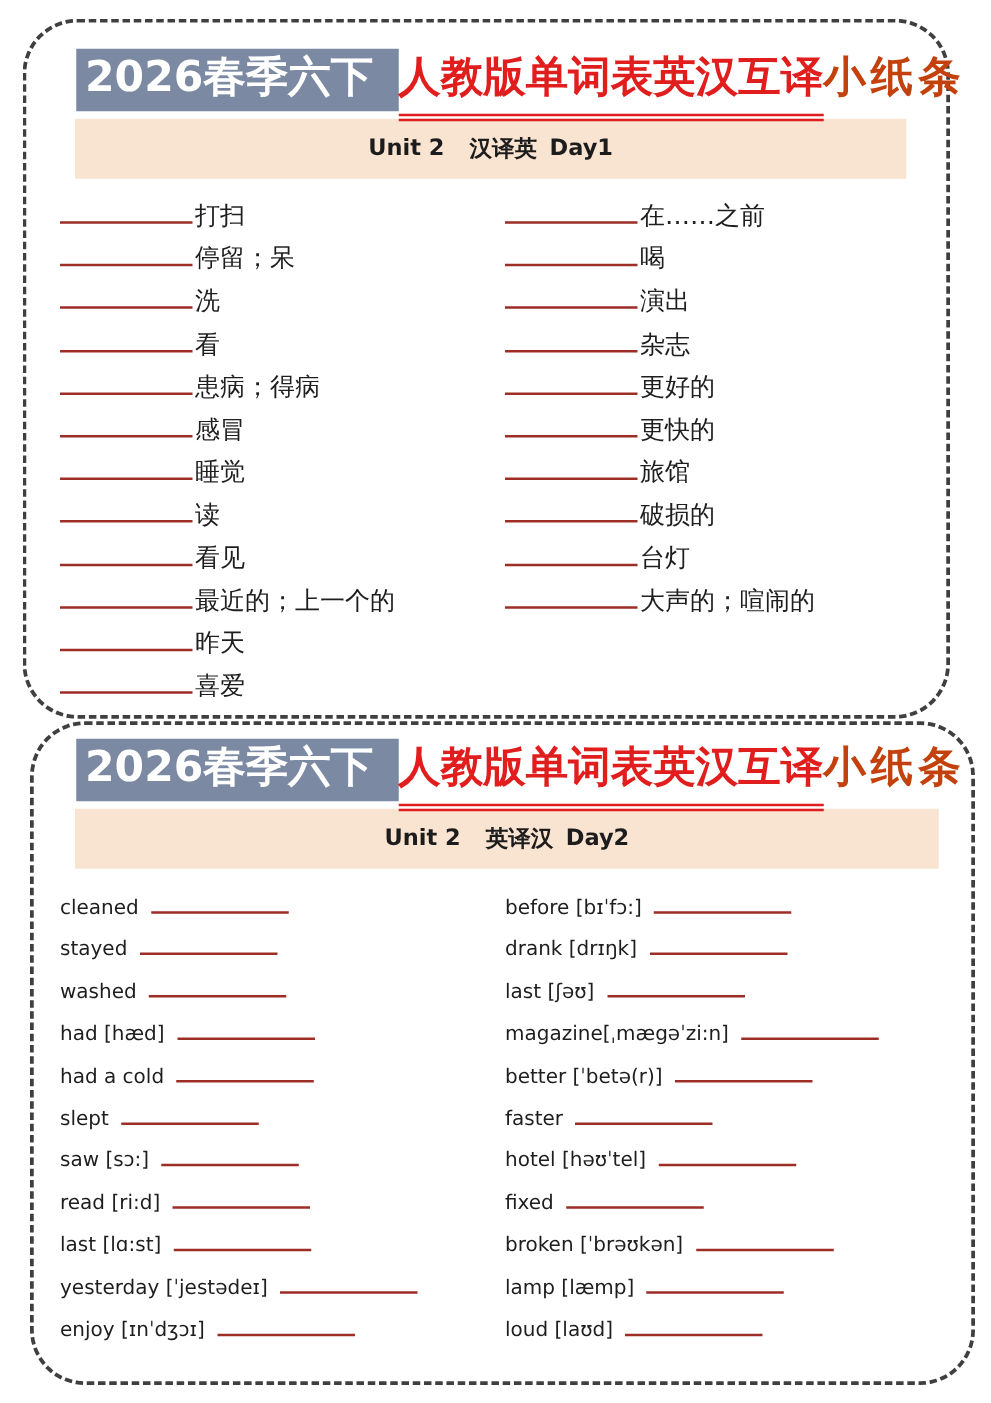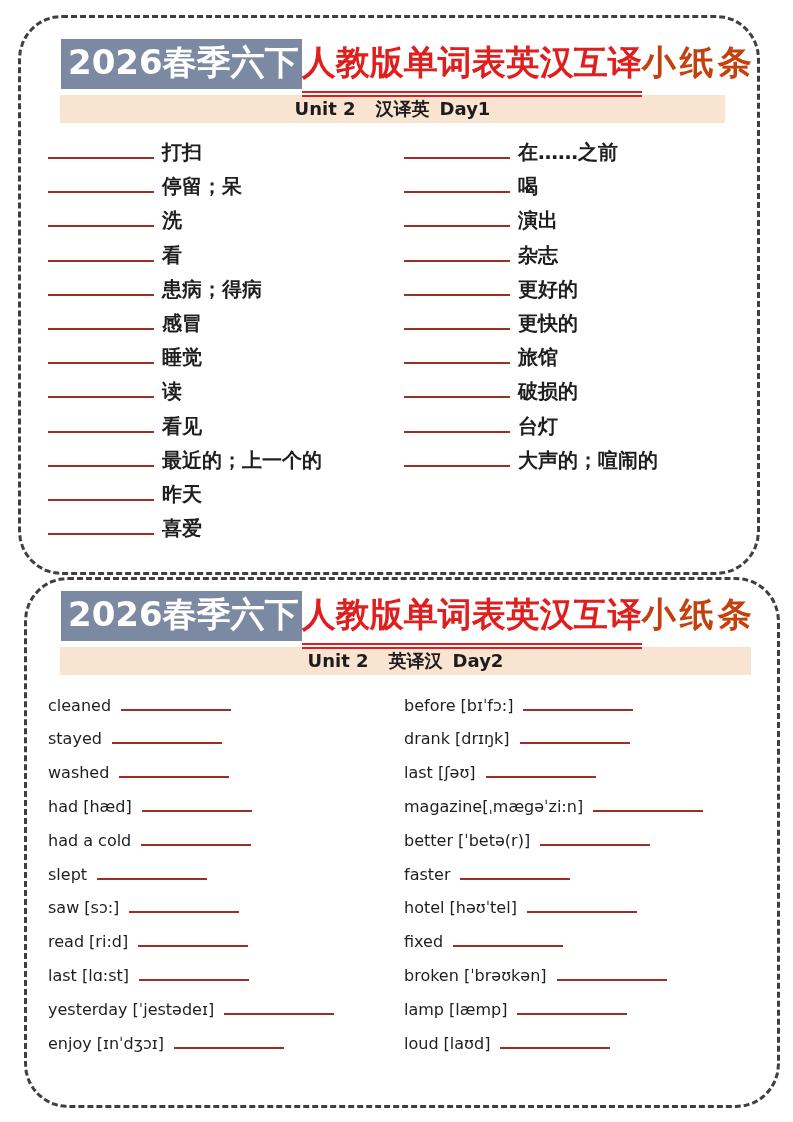--- a/index.html
+++ b/index.html
@@ -13,40 +13,40 @@
     font-family:"DejaVu Sans","Liberation Sans",sans-serif;color:var(--ink);
   }
   .card{
     position:absolute;border:3px dashed var(--border);border-radius:44px;
     background:#fff;
   }
   #card1{left:18px;top:15px;width:742px;height:560px;padding:22px 20px 0 27px;}
   #card2{left:24px;top:577px;width:756px;height:531px;padding:12px 14px 0 21px;}
 
   .title-line{margin-left:13px;font-size:34px;font-weight:bold;white-space:nowrap;line-height:1.35;}
-  .hl{background:var(--hl);color:#ffffff;padding:3px 3px 7px 7px;}
+  .hl{background:var(--hl);color:#ffffff;padding:3px 20px 7px 7px;}
   .red{color:var(--red);border-bottom:6px double var(--red);padding-bottom:9px;}
   .suffix{color:#c2410c;letter-spacing:4px;}
 
   .header-bar{
-    margin:9px 12px 0 12px;height:28px;background:var(--peach);
+    margin:9px 12px 0 12px;height:48px;background:var(--peach);
     display:flex;justify-content:center;align-items:center;
     font-weight:bold;font-size:18px;color:#1c1c1c;
   }
   .header-bar .mode{margin:0 10px 0 20px;}
 
   .grid{display:grid;grid-template-columns:356px 1fr;margin-top:8px;}
   .row{display:flex;align-items:flex-end;}
   #card1 .row{height:34.2px;}
   #card2 .row{height:33.8px;}
   .blank{
     display:inline-block;width:106px;height:0;
     border-bottom:2px solid var(--line);margin-bottom:6px;
   }
-  .cn-label{font-size:20px;font-weight:700;margin:0 0 3px 8px;line-height:1;white-space:nowrap;}
+  .cn-label{font-size:20px;font-weight:400;margin:0 0 3px 2px;line-height:1;white-space:nowrap;}
   .en-label{font-size:16px;font-weight:500;margin:0 10px 3px 0;line-height:1;white-space:nowrap;}
   #card2 .blank{width:110px;}
 </style>
 </head>
 <body>
 
 <section class="card" id="card1">
   <div class="title-line"><span class="hl">2026春季六下</span><span class="red">人教版单词表英汉互译</span><span class="suffix">小纸条</span></div>
   <div class="header-bar">
     <span>Unit 2</span>

